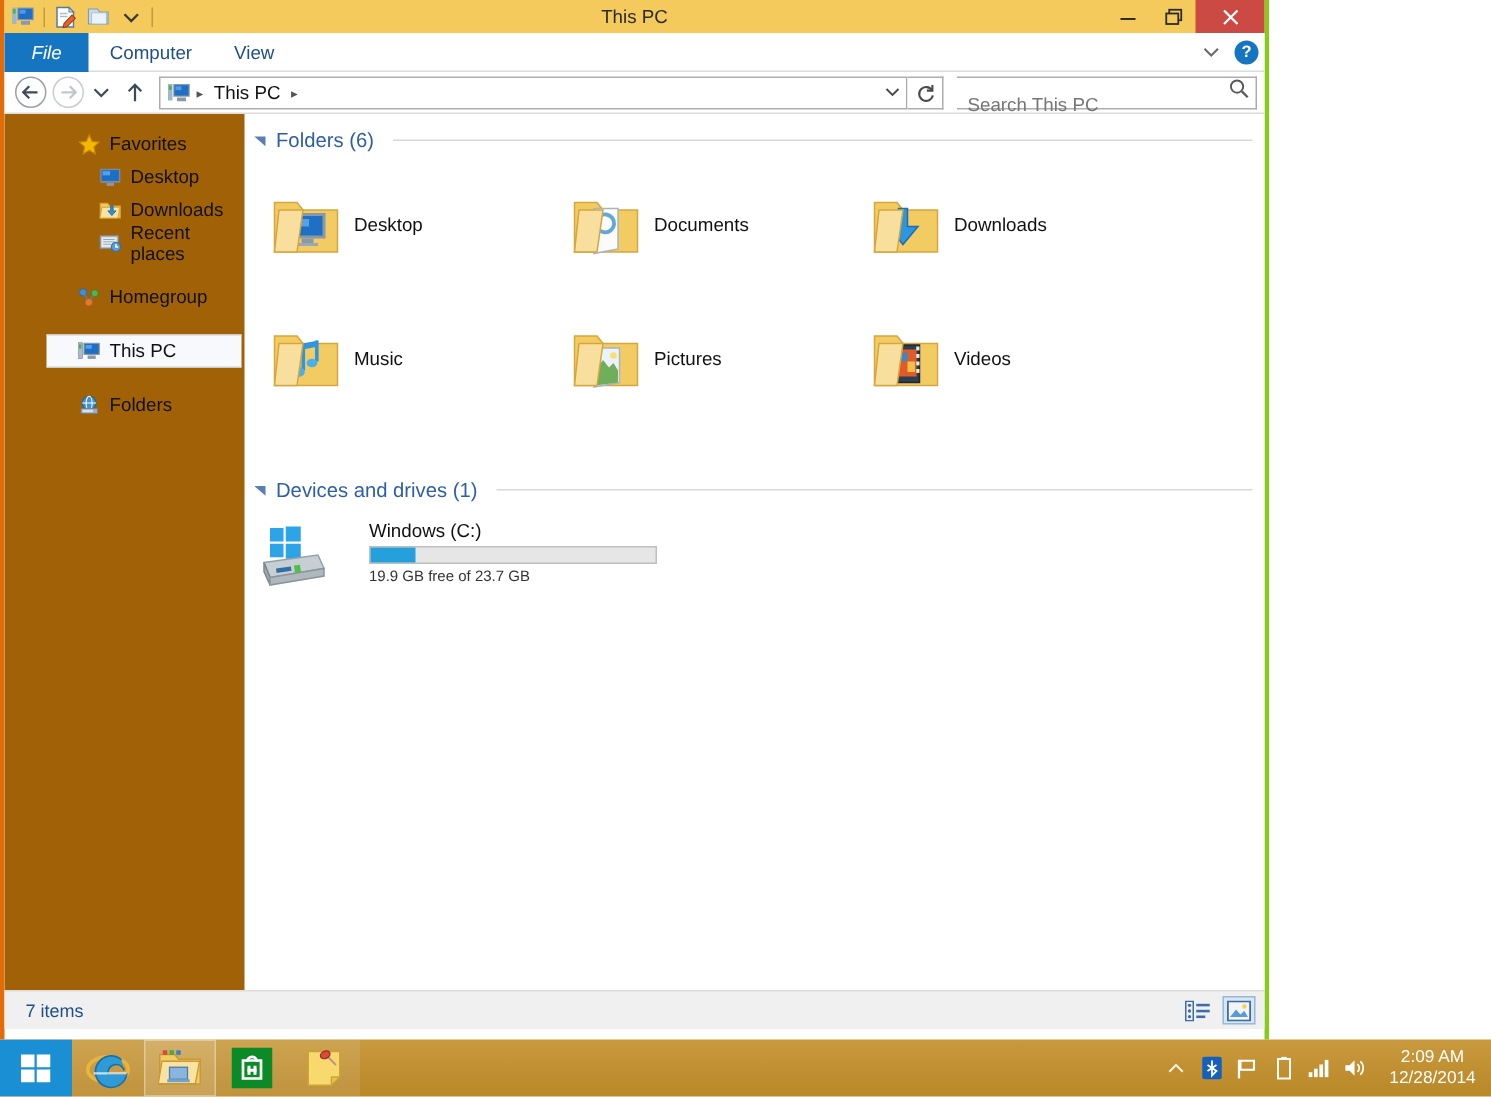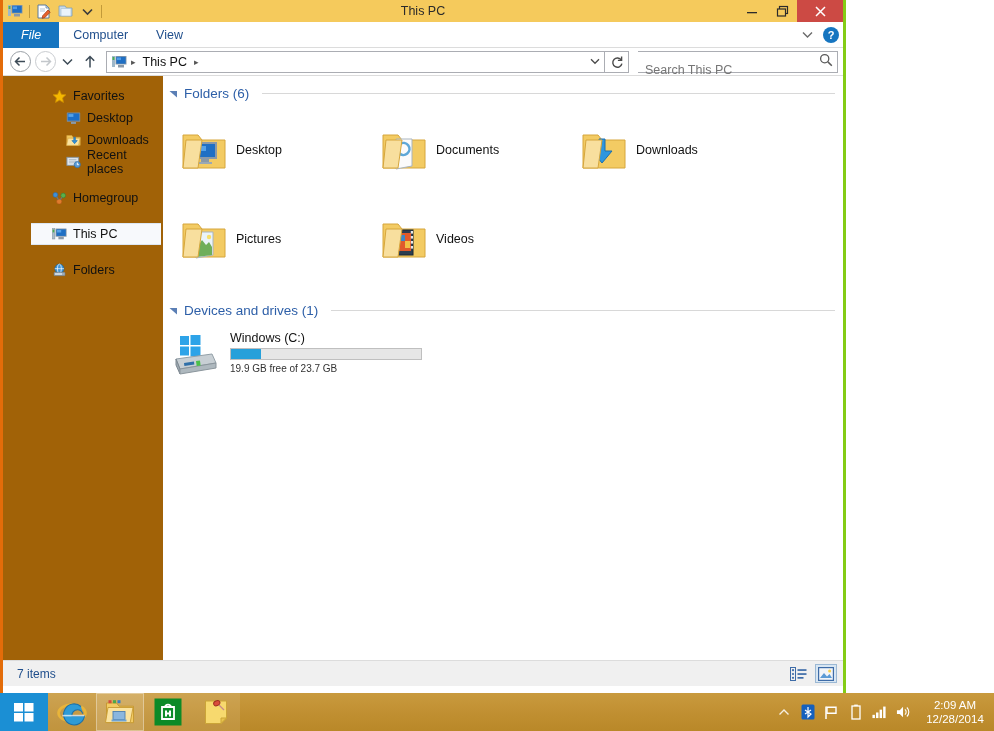--- a/index.html
+++ b/index.html
@@ -112,21 +112,21 @@
   .tile {
     width:200px; height:89px; display:flex; align-items:center; gap:8px;
     padding-left:8px; cursor:default;
   }
   .tile-ico { width:48px; height:48px; flex:0 0 48px; position:relative; }
   .tile-label { font-size:12.5px; color:#111; }
 
   #drives { padding-left:4px; margin-top:9px; }
   .drive-tile { display:flex; gap:10px; width:260px; cursor:default; }
   .drive-ico { width:48px; height:48px; flex:0 0 48px; position:relative; margin-top:6px; }
-  .drive-info { padding-top:4px; }
+  .drive-info { padding-top:4px;margin-left:16px; }
   .drive-name { font-size:12.5px; color:#111; margin-bottom:3px; }
   .drive-bar {
     width:192px; height:12px; background:#E6E6E6; border:1px solid #BFBFBF; position:relative;
   }
   .drive-fill { position:absolute; left:0; top:0; bottom:0; background:#26A0DA; }
   .drive-free { font-size:10px; color:#333; margin-top:3px; }
 
   
   #statusbar {
     height:26px; background:#F0F0F0; border-top:1px solid #DCDCDC;
@@ -454,20 +454,34 @@
           <span class="tile-ico">
             <svg width="48" height="48" viewBox="0 0 48 48">
               <path d="M3 9 h15 l4 5 h23 v28 h-42 z" fill="#F3CB63" stroke="#D6A63C" stroke-width="1"></path>
               <path d="M25 13 v12 h7 l-10 12 l-10-12 h7 v-12 z" fill="#2E96DE" stroke="#1C6FAD" stroke-width="1"></path>
               <path d="M6 14 h16 l-4 28 h-15 z" fill="#F8DF9E" stroke="#D6A63C" stroke-width="1"></path>
             </svg>
           </span>
           <span class="tile-label">Downloads</span>
         </div>
 
+        <div class="tile">
+          <span class="tile-ico">
+            <svg width="48" height="48" viewBox="0 0 48 48">
+              <path d="M3 9 h15 l4 5 h23 v28 h-42 z" fill="#F3CB63" stroke="#D6A63C" stroke-width="1"></path>
+              <path d="M22 14 l10 -2 v4 l-10 2 z" fill="#2E96DE"></path>
+              <rect x="21" y="14" width="2.4" height="18" fill="#2E96DE"></rect>
+              <rect x="30" y="12" width="2.4" height="14" fill="#2E96DE"></rect>
+              <ellipse cx="19" cy="33" rx="4.2" ry="3.4" fill="#4BB0EA"></ellipse>
+              <ellipse cx="28" cy="27" rx="3.6" ry="2.9" fill="#4BB0EA"></ellipse>
+              <path d="M6 14 h16 l-4 28 h-15 z" fill="#F8DF9E" stroke="#D6A63C" stroke-width="1"></path>
+            </svg>
+          </span>
+          <span class="tile-label">Music</span>
+        </div>
 
         <div class="tile">
           <span class="tile-ico">
             <svg width="48" height="48" viewBox="0 0 48 48">
               <path d="M3 9 h15 l4 5 h23 v28 h-42 z" fill="#F3CB63" stroke="#D6A63C" stroke-width="1"></path>
               <path d="M16 17 h17 v23 l-17 3 z" fill="#EAF3FA" stroke="#A9B4BE" stroke-width="1"></path>
               <path d="M17 32 l5 -7 l4 5 l3 -3 l3 5 v8 l-15 2 z" fill="#6FAE5A"></path>
               <circle cx="29" cy="22" r="2.2" fill="#F7E06B"></circle>
               <path d="M6 14 h16 l-4 28 h-15 z" fill="#F8DF9E" stroke="#D6A63C" stroke-width="1"></path>
             </svg>
@@ -491,21 +505,21 @@
               <rect x="30.8" y="21" width="2.2" height="2.6" fill="#E8E8E8"></rect>
               <rect x="30.8" y="26" width="2.2" height="2.6" fill="#E8E8E8"></rect>
               <rect x="30.8" y="31" width="2.2" height="2.6" fill="#E8E8E8"></rect>
               <path d="M6 14 h16 l-4 28 h-15 z" fill="#F8DF9E" stroke="#D6A63C" stroke-width="1"></path>
             </svg>
           </span>
           <span class="tile-label">Videos</span>
         </div>
       </div>
 
-      <div class="section-head" style="margin-top:20px;">
+      <div class="section-head" style="margin-top:36px;">
         <span class="sec-tri">
           <svg width="9" height="9" viewBox="0 0 9 9">
               <path d="M0.5 2 L8 2 L8 8.5 Z" fill="#5b7fb5"></path>
             </svg>
         </span>
         <span class="sec-title">Devices and drives (1)</span>
         <span class="sec-rule"></span>
       </div>
 
       <div id="drives">

